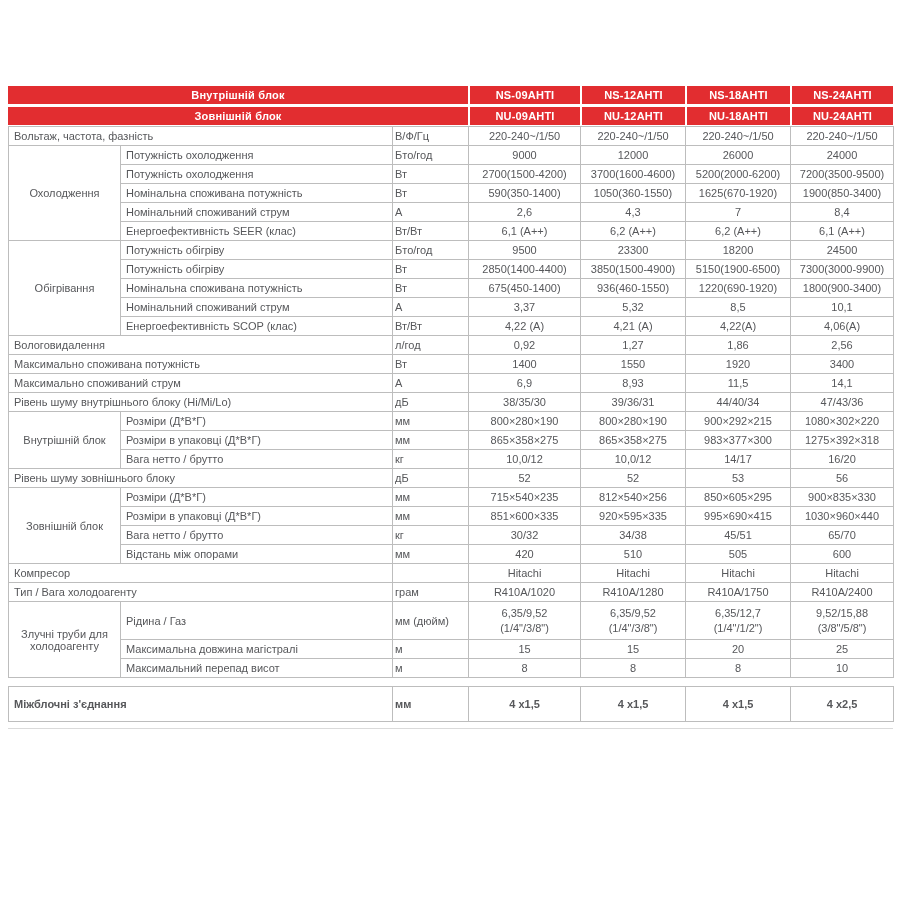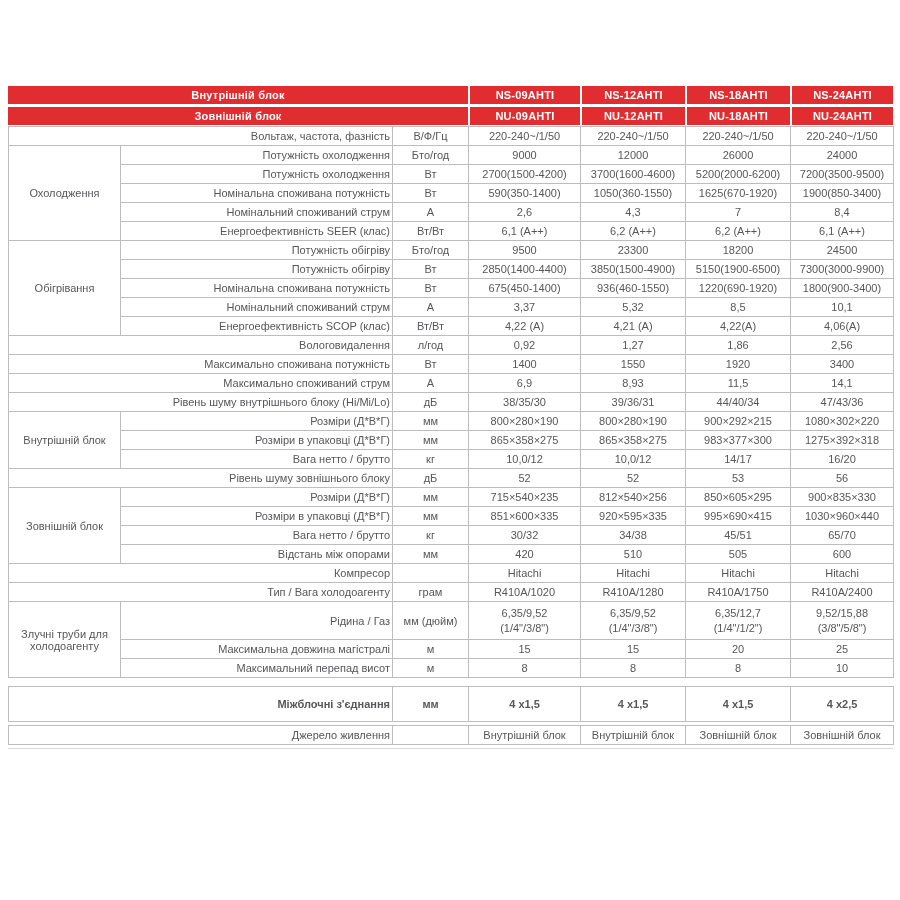--- a/index.html
+++ b/index.html
@@ -45,22 +45,22 @@
   table.btm  { margin-top: 3px; }
   td {
     border: 1px solid #bdbdbd;
     font-size: 11px;
     color: #56575a;
     height: 18px;
     padding: 0 2px;
     overflow: hidden;
   }
   td.gcell { text-align: center; }
-  td.lcell { text-align: right; padding-left: 5px; }
-  td.ucell { text-align: center; }
+  td.lcell { text-align: left; padding-left: 5px; }
+  td.ucell { }
   td.vcell { text-align: center; white-space: pre-line; line-height: 1.3; }
   tr.h2 td { height: 37px; }
   tr.hm td { height: 34px; }
   .shadow {
     margin-top: 3px;
     border-top: 1px solid #dadada;
     height: 0;
   }
 </style>
 </head>
@@ -354,25 +354,17 @@
     <colgroup>
       <col style="width:112px">
         <col style="width:272px">
         <col style="width:76px">
       <col style="width:112px">
         <col style="width:105px">
         <col style="width:105px">
         <col style="width:103px">
     </colgroup>
     <tbody id="btm-body">
-        <tr>
-          <td class="lcell" colspan="2">Джерело живлення</td>
-          <td class="ucell"></td>
-          <td class="vcell">Внутрішній блок</td>
-          <td class="vcell">Внутрішній блок</td>
-          <td class="vcell">Зовнішній блок</td>
-          <td class="vcell">Зовнішній блок</td>
-        </tr>
       </tbody>
   </table>
 
   <div class="shadow"></div>
 </div>
 
 </body></html>

